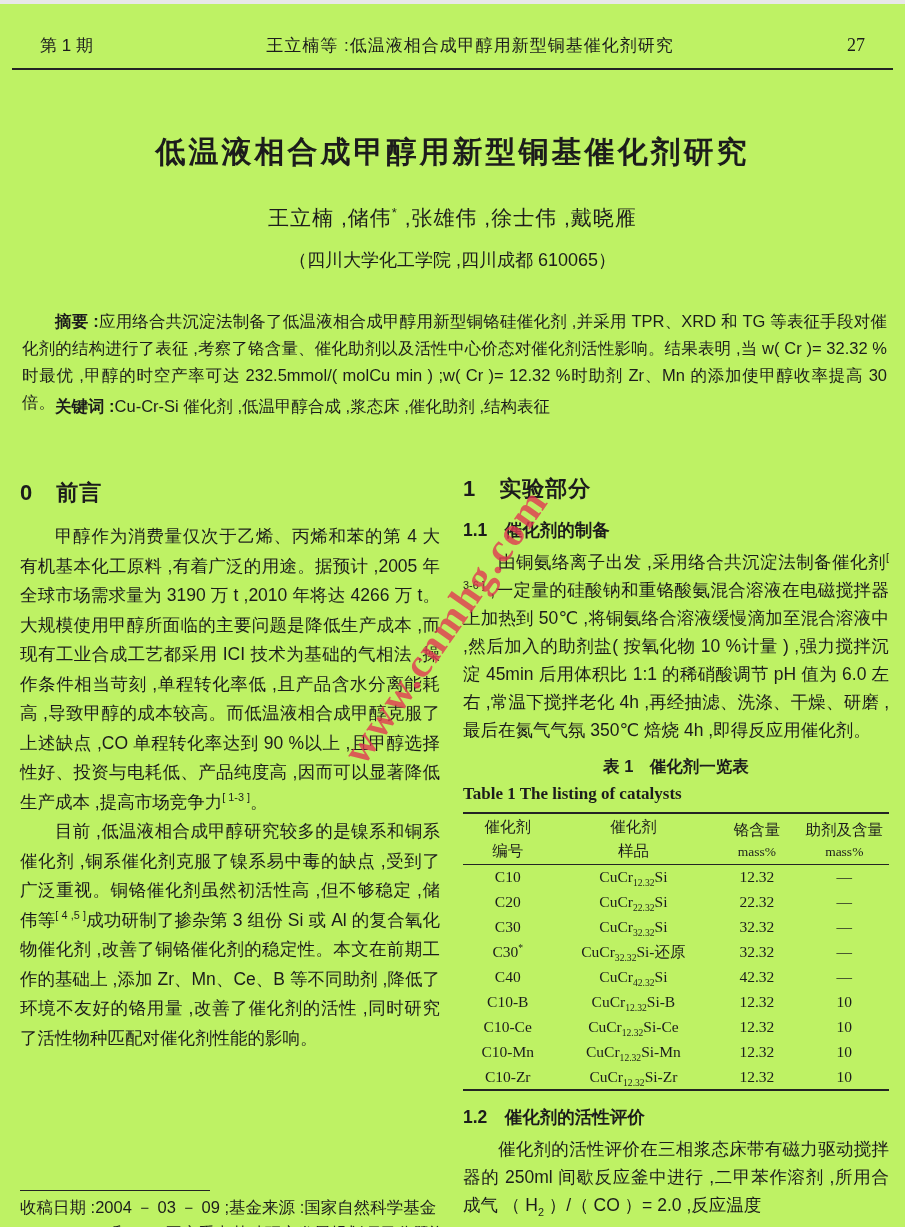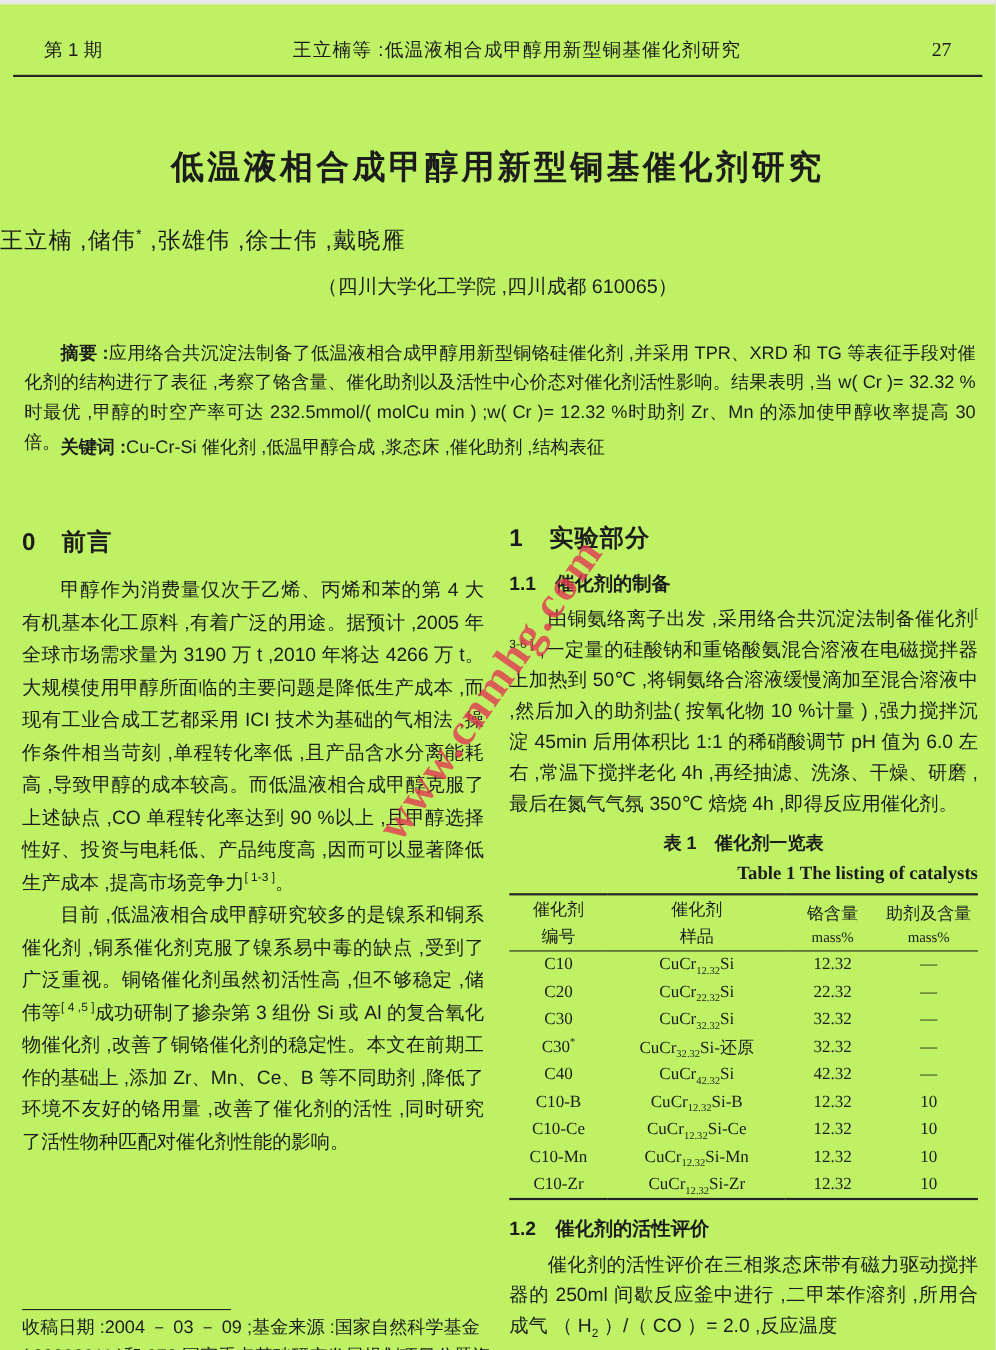--- a/index.html
+++ b/index.html
@@ -29,21 +29,21 @@
     border-top:2px solid #242424;
   }
 
   
   .art-title {
     position:absolute; top:128px; left:0; width:100%;
     text-align:center; font-size:30px; font-weight:600; letter-spacing:3px;
   }
   .authors {
     position:absolute; top:200px; left:0; width:100%;
-    font-size:21px; letter-spacing:1px;
+    text-align:center; font-size:21px; letter-spacing:1px;
   }
   .affiliation {
     position:absolute; top:244px; left:0; width:100%;
     text-align:center; font-size:18px;
   }
 
   
   .abstract {
     position:absolute; top:304px; left:22px; right:18px;
     font-size:16.5px; line-height:27px; text-align:justify; text-indent:2em;
@@ -74,21 +74,21 @@
   .col-left p.body {
     font-size:17.5px; line-height:29.5px; text-align:justify; text-indent:2em;
   }
   .col-right p.body {
     font-size:17.5px; line-height:28px; text-align:justify; text-indent:2em;
   }
 
   
   .tbl-cap-cn { text-align:center; font-size:16.5px; font-weight:700; margin-top:12px; }
   .tbl-cap-en {
-    text-align:right; font-size:17px; font-weight:700;
+    text-align:left; font-size:17px; font-weight:700;
     font-family:"Liberation Serif","DejaVu Serif",serif; margin:6px 0 8px 0;
   }
   table.catalysts {
     width:100%; border-collapse:collapse;
     border-top:2px solid #242424; border-bottom:2px solid #242424;
     font-size:15px;
   }
   table.catalysts thead { border-bottom:1.5px solid #242424; }
   table.catalysts th {
     font-weight:400; font-size:15.5px; padding:3px 2px 2px 2px; text-align:center;

